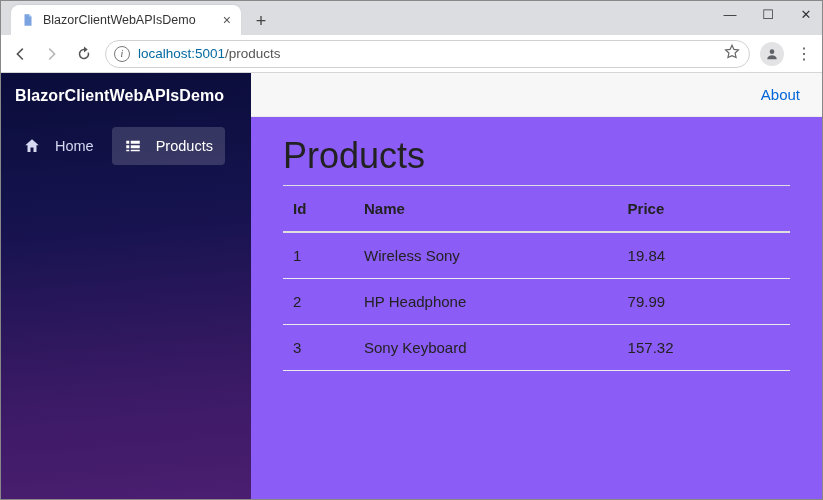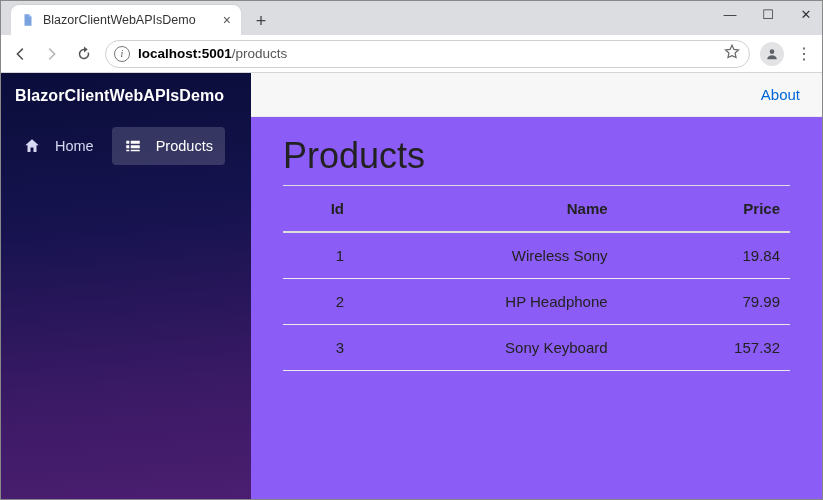--- a/index.html
+++ b/index.html
@@ -97,21 +97,21 @@
   .omnibox .info-badge {
     width: 16px; height: 16px;
     border: 1px solid #777;
     border-radius: 50%;
     display: flex; align-items: center; justify-content: center;
     font-size: 10px; color: #555;
     font-family: Georgia, serif;
     font-style: italic;
   }
   .omnibox .url-text { flex: 1; color: #222; cursor: text; }
-  .omnibox .url-text .host { color: #000000; font-weight: bold; }
+  .omnibox .url-text .host { color: #0369a1; }
   .omnibox .url-text .path { color: #555; }
   .addrbar .star { color: #666; cursor: pointer; }
   .addrbar .star svg { width: 18px; height: 18px; fill: currentColor; }
   .addrbar .profile {
     width: 24px; height: 24px;
     background: #e3e3e6;
     border-radius: 50%;
     display: flex; align-items: center; justify-content: center;
     cursor: pointer;
   }
@@ -179,21 +179,21 @@
     font-weight: 500;
     color: #222;
     margin-bottom: 8px;
   }
   table.products {
     width: 100%;
     border-collapse: collapse;
     margin-top: 4px;
   }
   table.products th, table.products td {
-    text-align: right;
+    text-align: left;
     padding: 14px 10px;
     font-size: 15px;
     color: #222;
   }
   table.products thead tr { border-top: 1px solid #dedede; border-bottom: 2px solid #dedede; }
   table.products thead th { font-weight: 700; }
   table.products tbody tr { border-bottom: 1px solid #eaeaea; }
   .col-id    { width: 14%; }
   .col-name  { width: 52%; }
   .col-price { width: 34%; }

